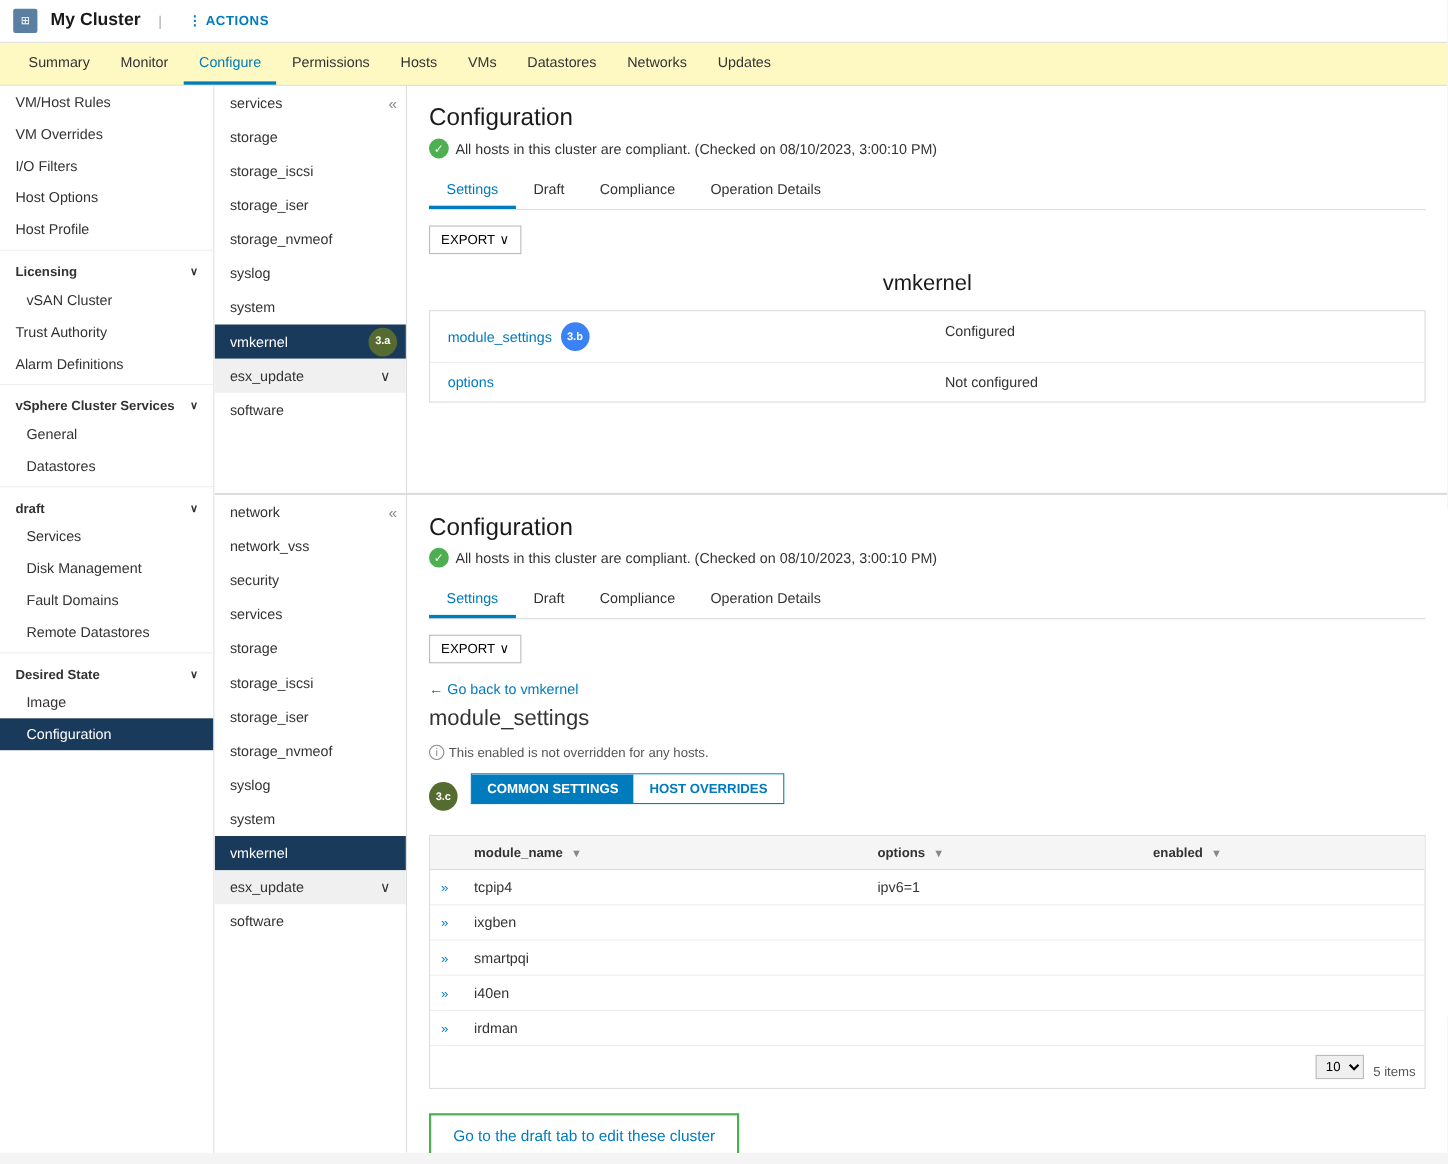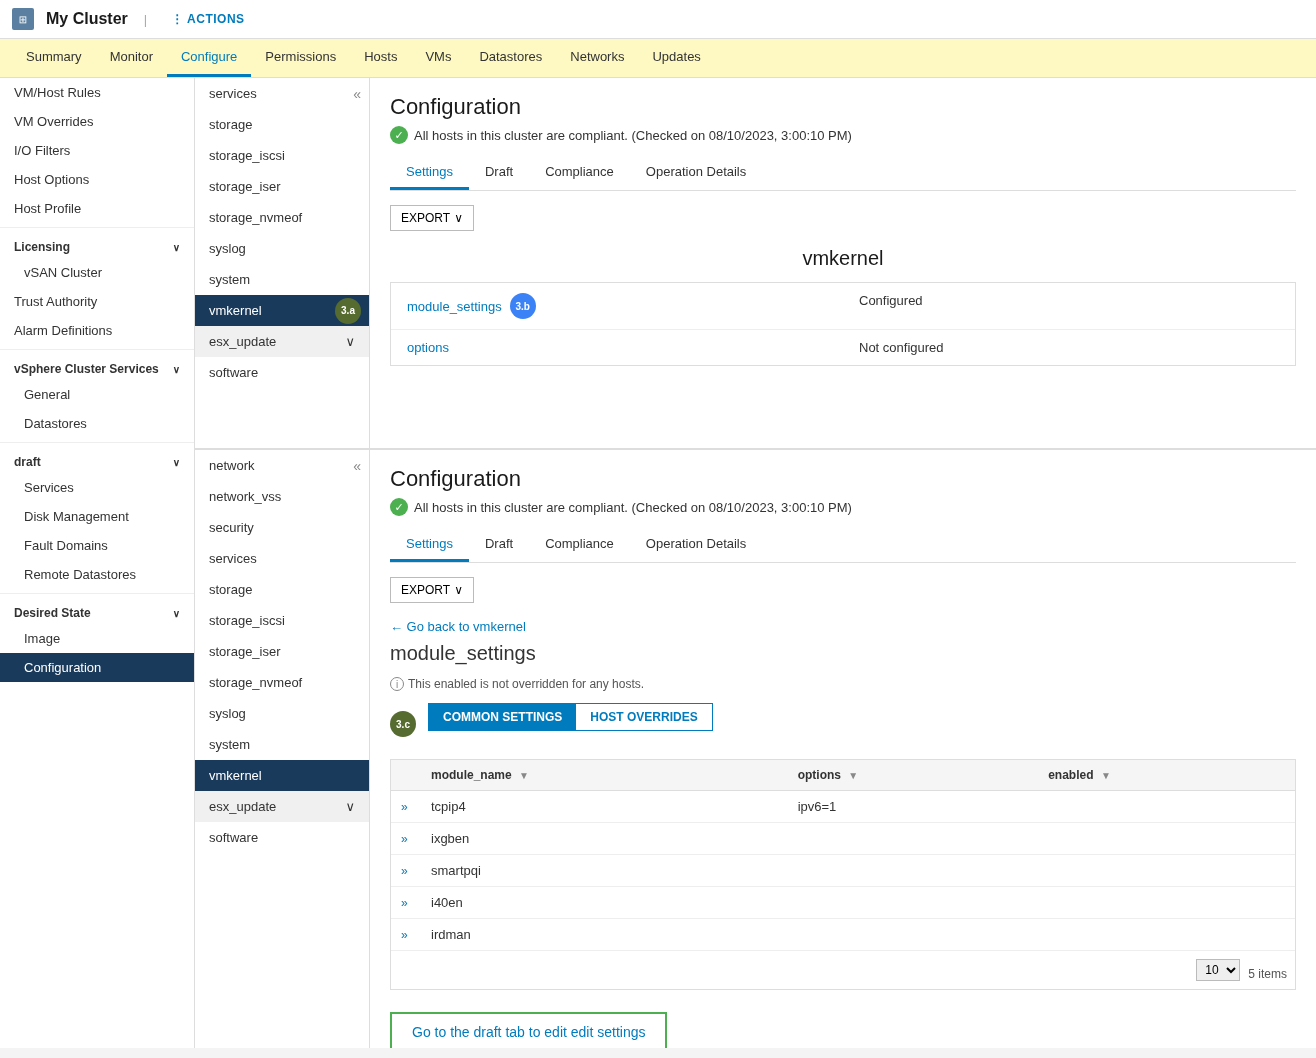--- a/index.html
+++ b/index.html
@@ -316,20 +316,20 @@
                 <option>10</option>
                 <option>25</option>
                 <option>50</option>
               </select>
               <span>5 items</span>
             </div>
           </div>
 
           <div style="margin-top:14px;">
             <div class="draft-link-box">
-              <span>Go to the draft tab to edit edit settings</span>
+              <span>Go to the draft tab to edit these cluster</span>
             </div>
           </div>
         </div>
       </div>
     </div>
   </div>
 </div>
 
 </body></html>

